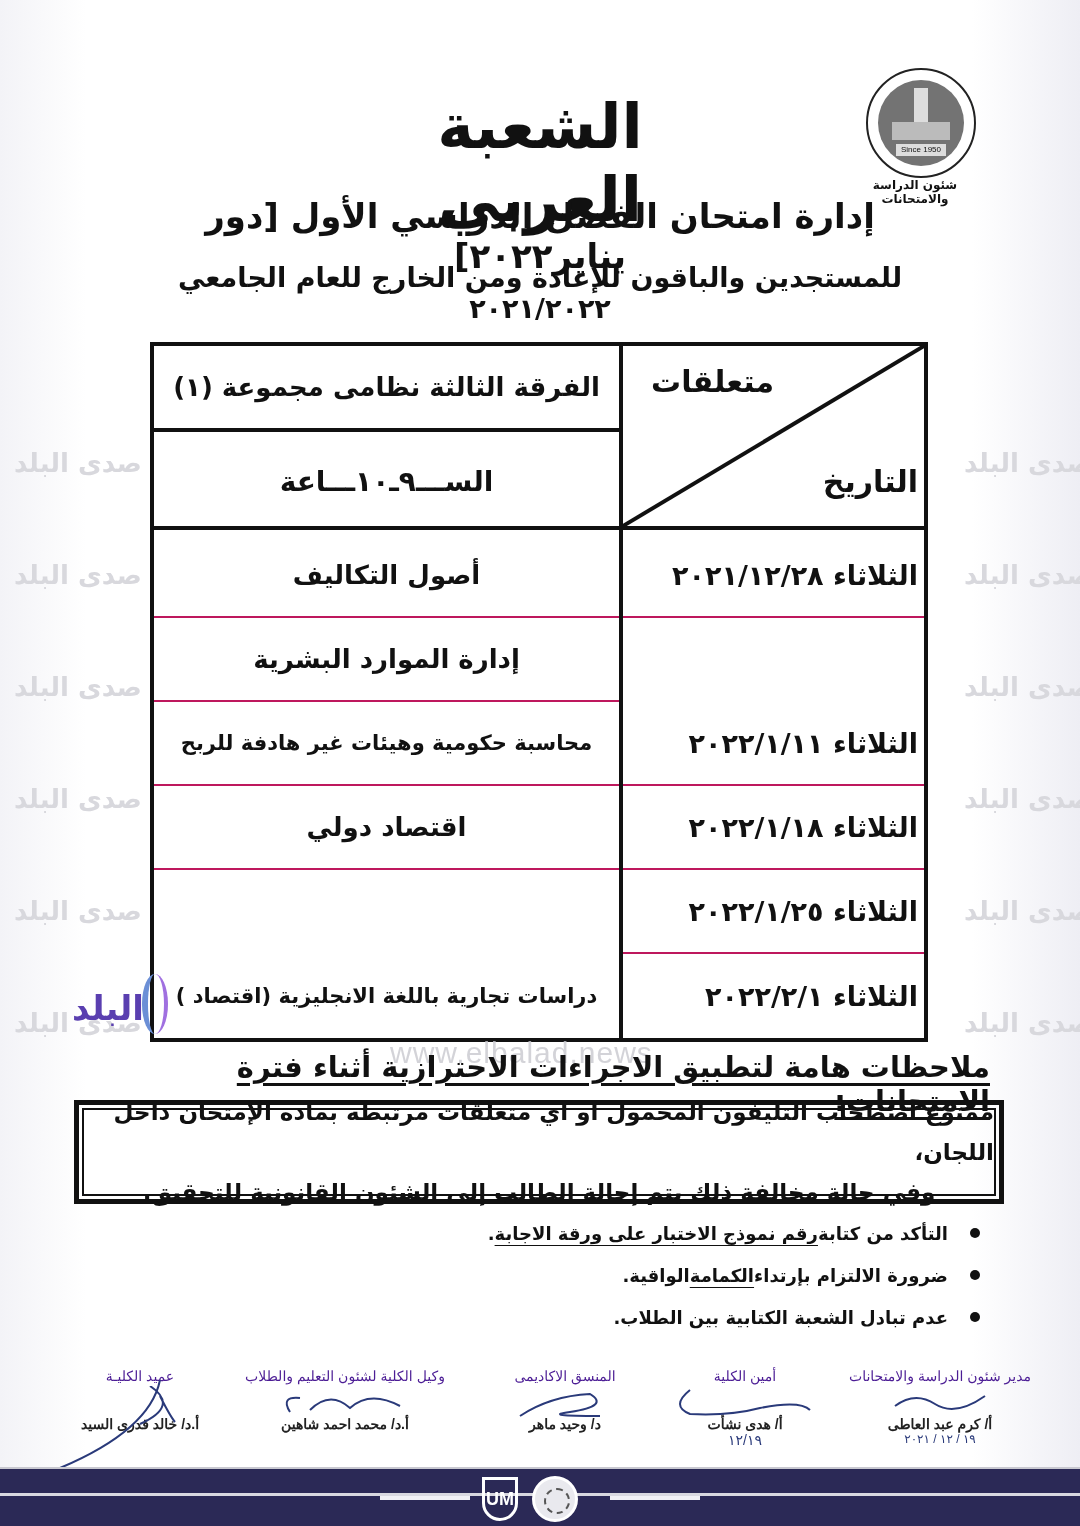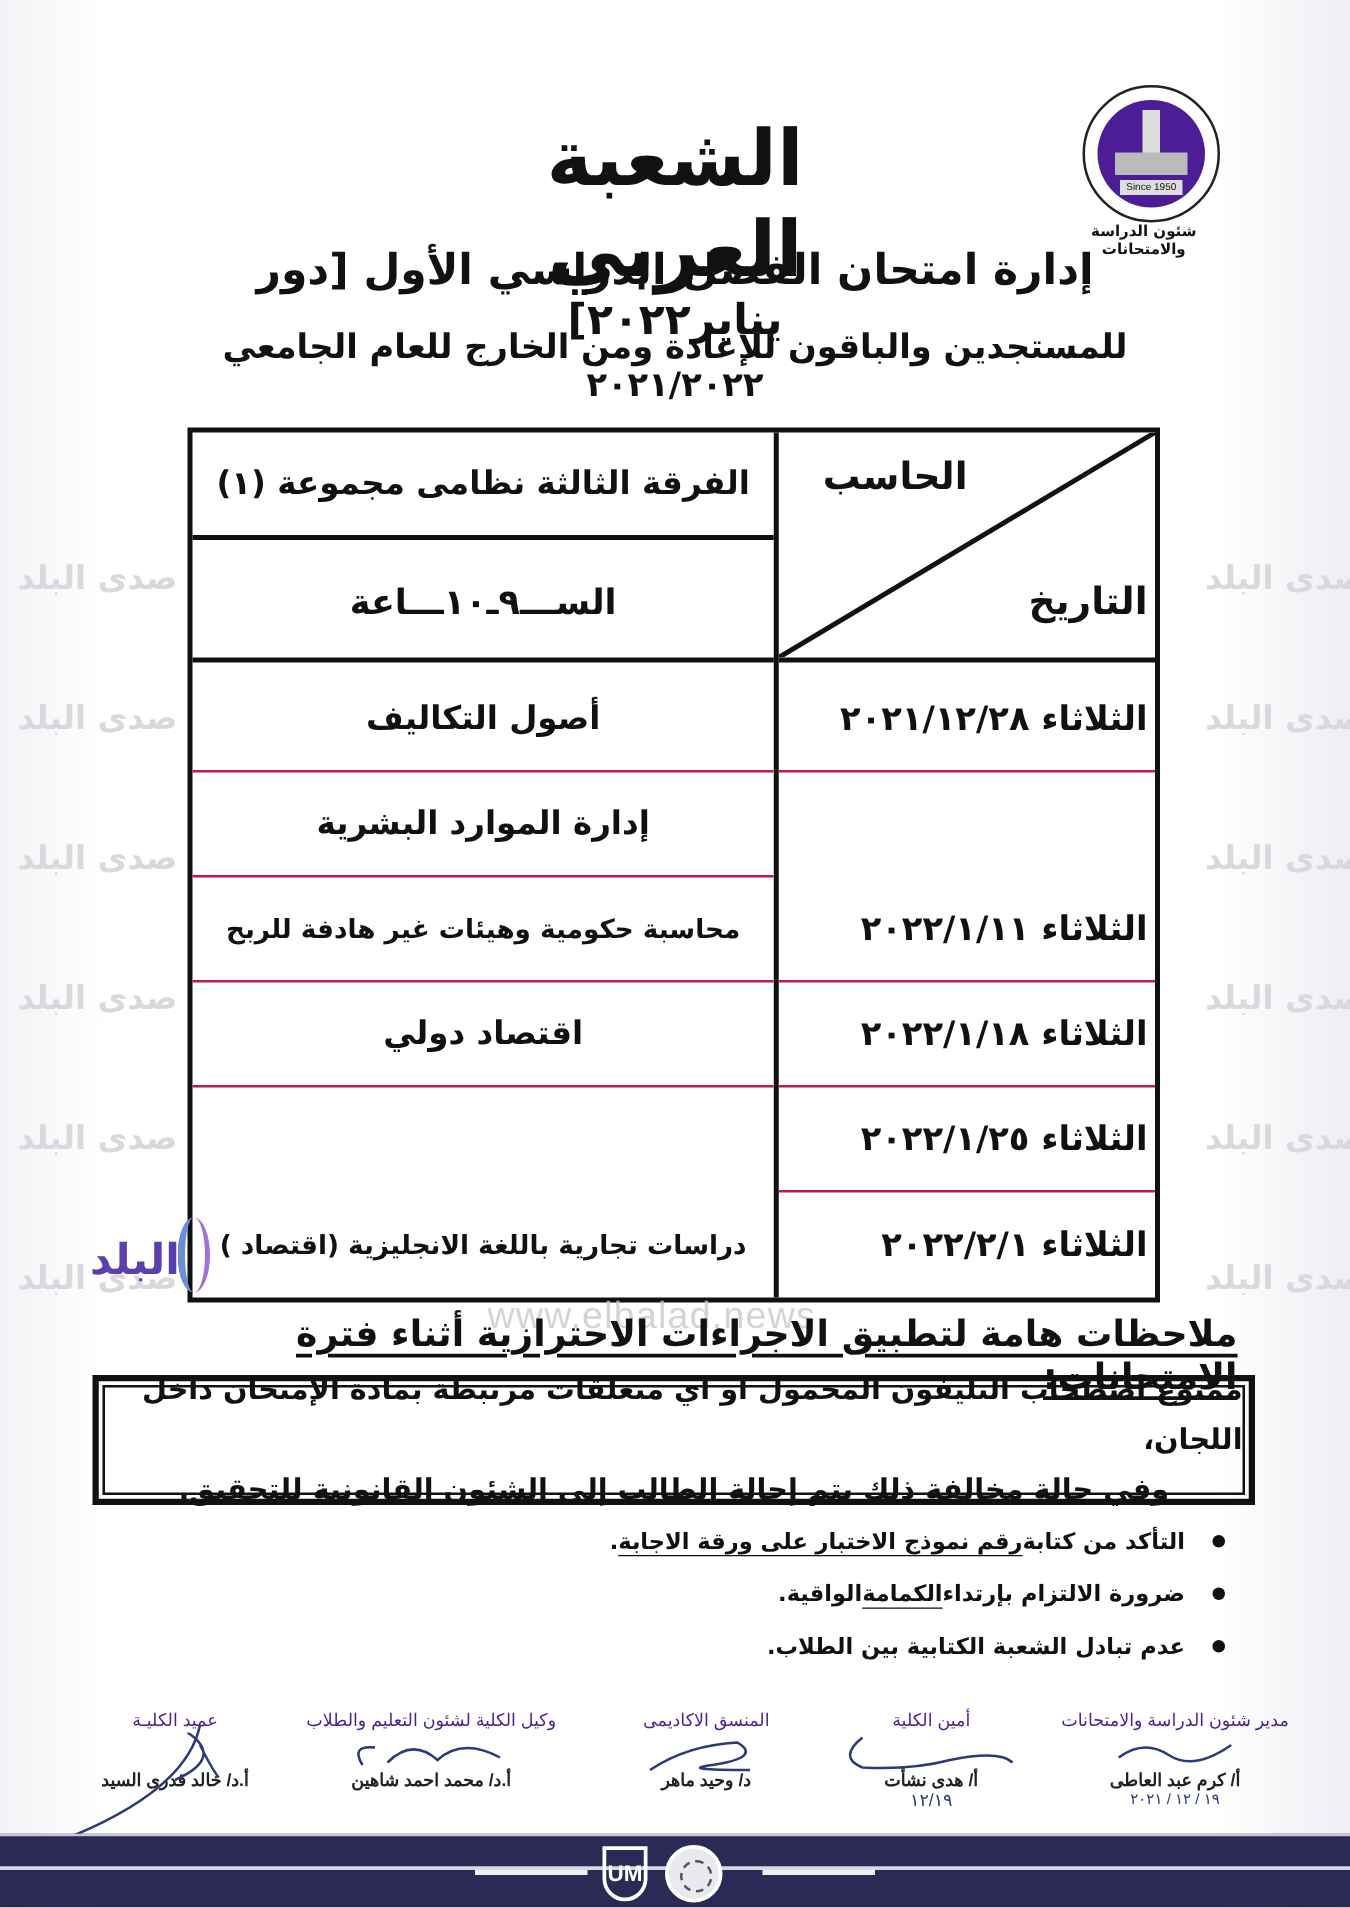--- a/index.html
+++ b/index.html
@@ -15,21 +15,21 @@
 
   
   .wm { position: absolute; color: #d8d8dd; font-size: 26px; font-weight: bold; direction: rtl; white-space: nowrap; font-family: "DejaVu Sans", sans-serif; letter-spacing: 1px; }
   .wm-url { position: absolute; left: 390px; top: 1036px; color: #c9c9cf; font-size: 30px; font-family: "Liberation Sans", sans-serif; direction: ltr; letter-spacing: 1px; opacity: 0.8; }
 
   
   .logo {
     left: 866px; top: 68px; width: 110px; height: 110px; border-radius: 50%;
     border: 2px solid #222; background: #fff; display: flex; align-items: center; justify-content: center;
   }
-  .logo-inner { width: 86px; height: 86px; border-radius: 50%; background: #4c1d95; position: relative; overflow: hidden; }
+  .logo-inner { width: 86px; height: 86px; border-radius: 50%; background: #737373; position: relative; overflow: hidden; }
   .logo-tower { position: absolute; left: 36px; top: 8px; width: 14px; height: 48px; background: #ddd; }
   .logo-base { position: absolute; left: 14px; top: 42px; width: 58px; height: 18px; background: #bbb; }
   .logo-since { position: absolute; left: 18px; top: 64px; width: 50px; height: 12px; background: #ddd; color: #111; font-size: 8px; text-align: center; line-height: 12px; direction: ltr; font-family: "Liberation Sans", sans-serif; }
   .dept-caption { left: 855px; top: 178px; width: 120px; font-size: 12px; font-weight: bold; text-align: center; }
 
   .main-title { left: 340px; top: 90px; width: 400px; font-size: 62px; font-weight: bold; text-align: center; font-family: "DejaVu Sans", sans-serif; }
   .sub-title { left: 140px; top: 196px; width: 800px; font-size: 34px; font-weight: bold; text-align: center; }
   .sub-title2 { left: 120px; top: 262px; width: 840px; font-size: 27px; font-weight: bold; text-align: center; }
 
   
@@ -106,21 +106,21 @@
 <div class="abs main-title">الشعبة العربي</div>
 <div class="abs sub-title">إدارة امتحان الفصل الدراسي الأول [دور يناير٢٠٢٢]</div>
 <div class="abs sub-title2">للمستجدين والباقون للإعادة ومن الخارج للعام الجامعي ٢٠٢١/٢٠٢٢</div>
 
 <div class="abs table-wrap">
   <div class="tcol-right">
     <div class="hdr-right">
       <svg class="diag" viewBox="0 0 301 184" preserveAspectRatio="none">
         <line x1="0" y1="184" x2="301" y2="0" stroke="#111" stroke-width="4"></line>
       </svg>
-      <div class="hdr-day">الحاسب</div>
+      <div class="hdr-day">متعلقات</div>
       <div class="hdr-date">التاريخ</div>
     </div>
     <div class="row row-date" style="top:188px;">الثلاثاء ٢٠٢١/١٢/٢٨</div>
     <div class="row row-date" style="top:356px;">الثلاثاء ٢٠٢٢/١/١١</div>
     <div class="row row-date" style="top:440px;">الثلاثاء ٢٠٢٢/١/١٨</div>
     <div class="row row-date" style="top:524px;">الثلاثاء ٢٠٢٢/١/٢٥</div>
     <div class="row row-date" style="top:608px;border-bottom:none;">الثلاثاء ٢٠٢٢/٢/١</div>
   </div>
   <div class="tcol-left">
     <div class="hdr-left1">الفرقة الثالثة نظامى مجموعة (١)</div>

